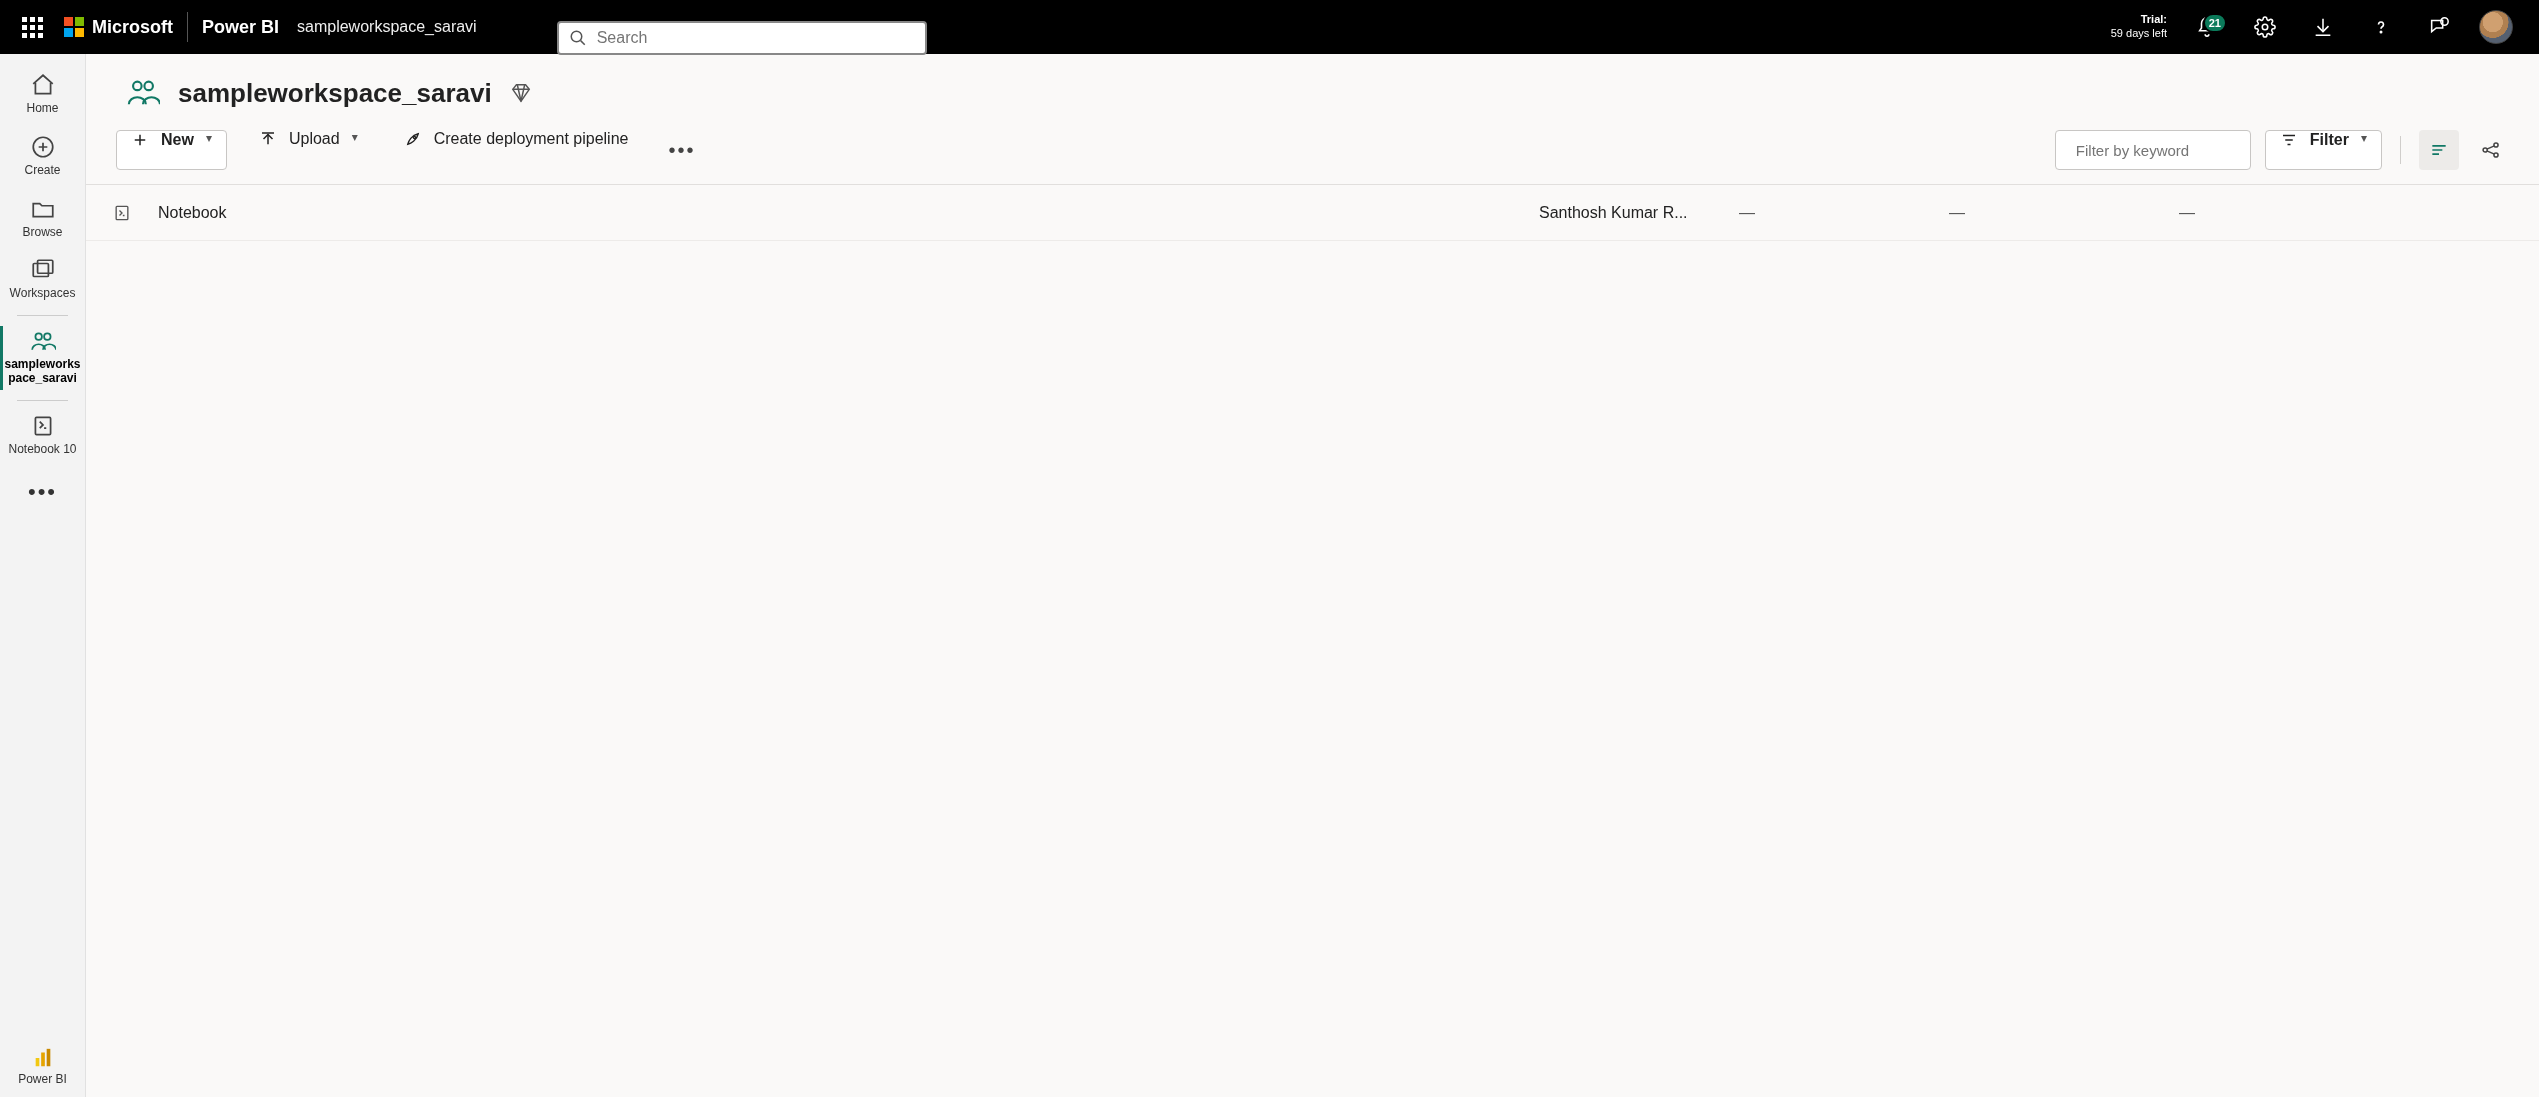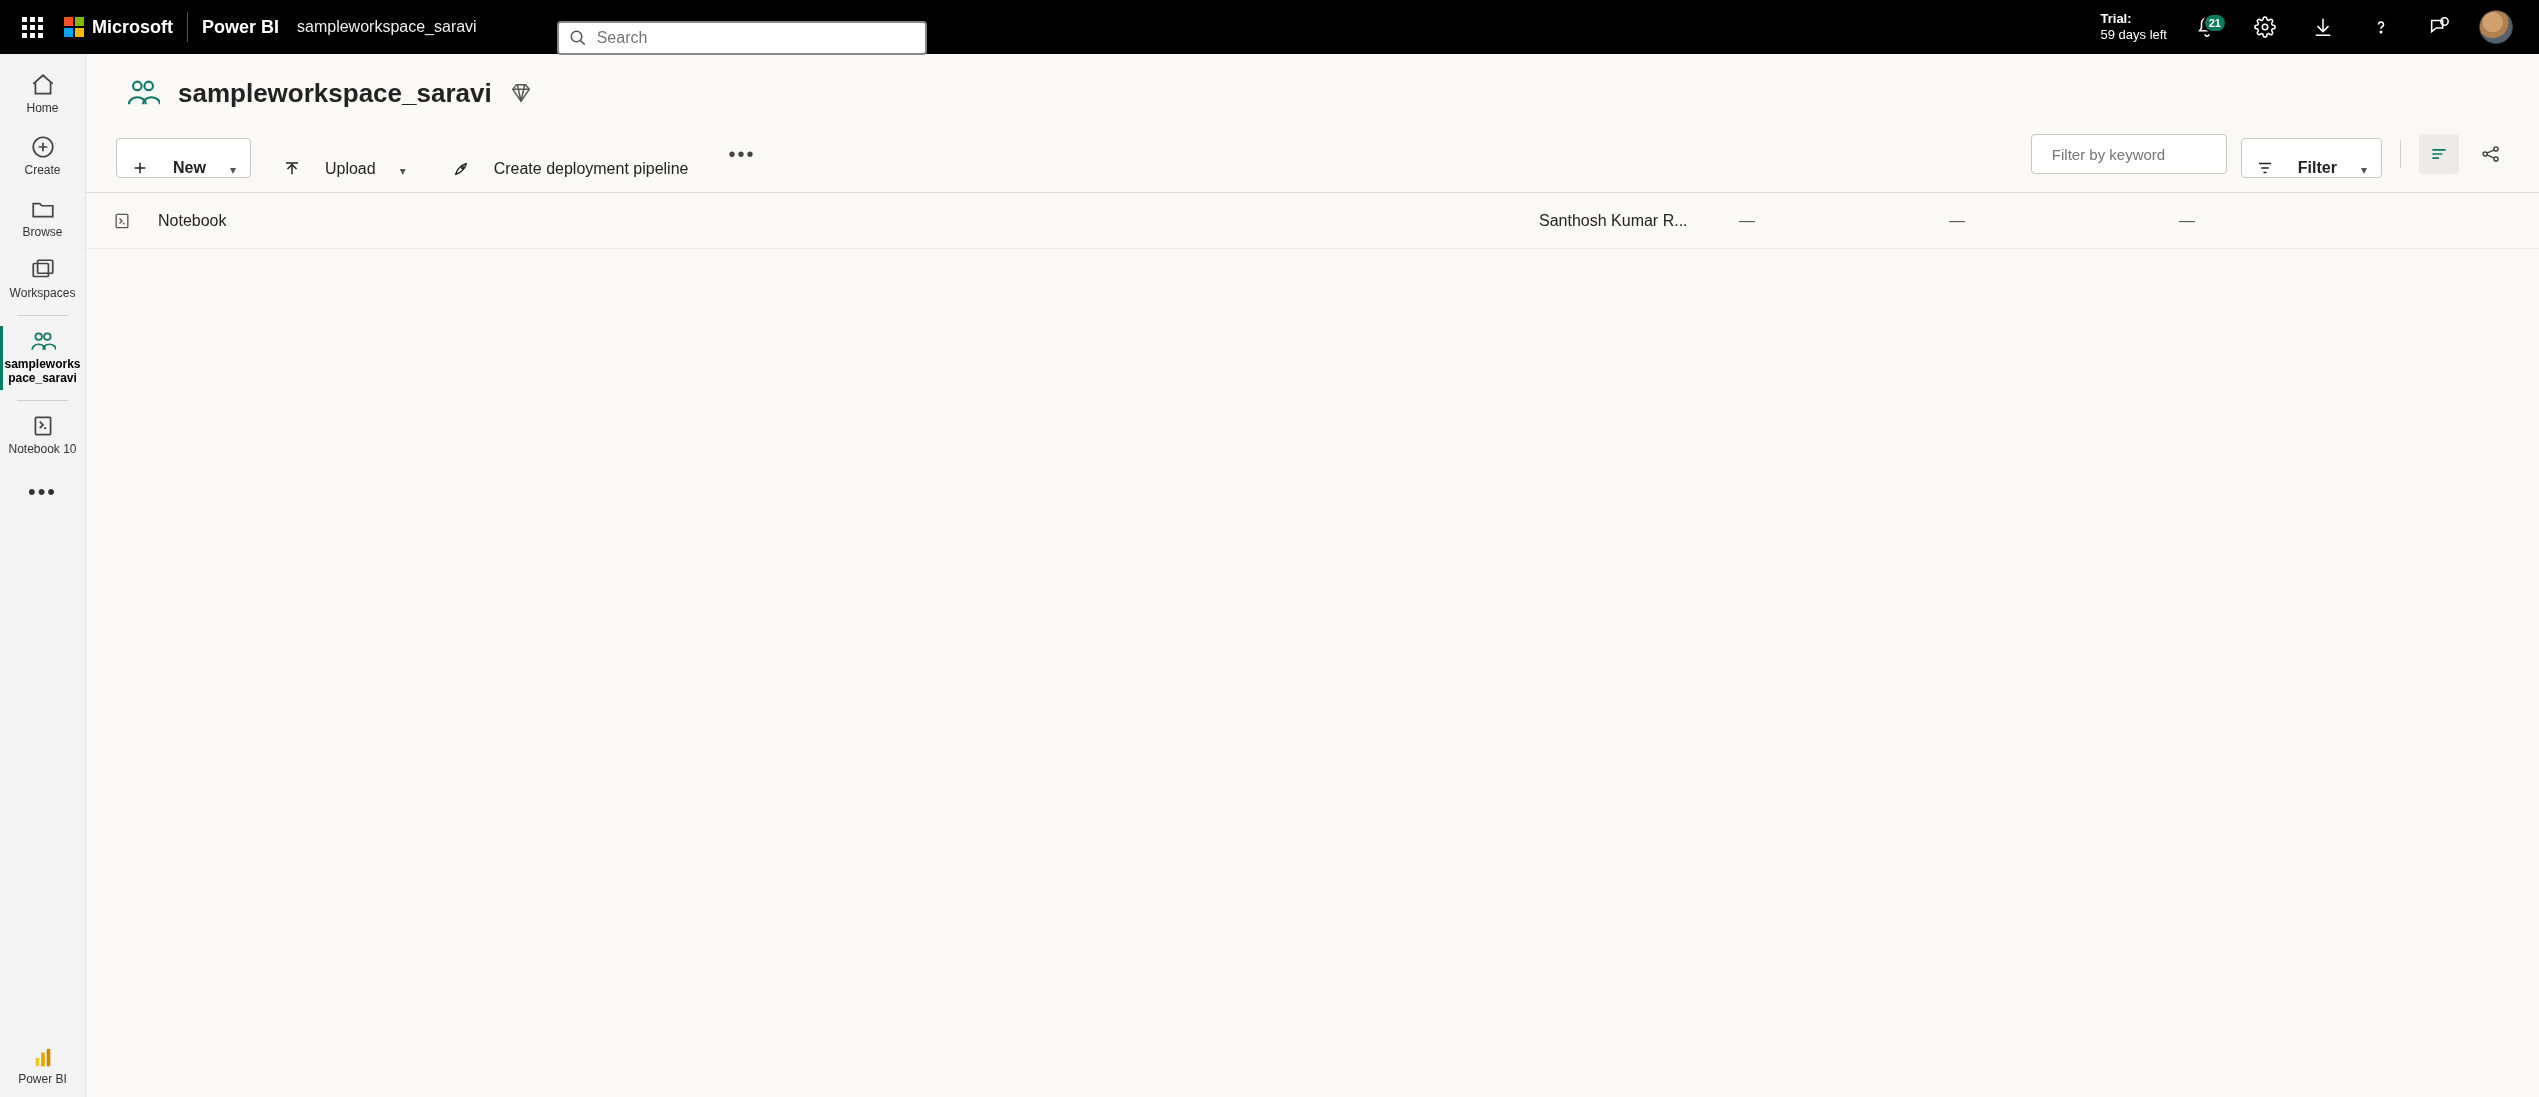--- a/index.html
+++ b/index.html
@@ -26,21 +26,21 @@
   .product-name { font-size:18px; font-weight:600; }
   .breadcrumb-ws { margin-left:18px; font-size:16px; color:#eee; }
 
   .search-wrap { margin-left:80px;margin-top:22px; }
   .search-box { position:relative; width:370px; height:34px; background:#fff; border:2px solid #888; border-radius:4px;
     display:flex; align-items:center; padding:0 10px; }
   .search-box input { border:0; outline:0; flex:1; font-size:16px; background:transparent; color:#323130; }
   .search-box .sicn { margin-right:10px; color:#555; }
 
   .top-right { margin-left:auto; display:flex; align-items:center; gap:22px; padding-right:18px; }
-  .trial { text-align:left; font-size:13px; line-height:1.25; }
+  .trial { text-align:right; font-size:11px; line-height:1.25; }
   .trial .line1 { font-weight:600; }
   .icon-btn { width:36px; height:36px; display:flex; align-items:center; justify-content:center; cursor:pointer; position:relative; }
   .badge { position:absolute; top:4px; right:-2px; background:#0b7a5a; color:#fff; min-width:20px; height:20px;
     border-radius:10px; font-size:11px; display:flex; align-items:center; justify-content:center; padding:0 4px; border:2px solid #000;font-weight:bold; }
   .avatar { width:34px; height:34px; border-radius:50%; background:radial-gradient(circle at 40% 35%, #d0a070 0 35%, #b08050 36% 55%, #556070 56% 100%); border:1px solid #444; }
 
   
   .body-row { flex:1; display:flex; min-height:0; }
   .leftrail {
     width:86px; background:#f3f3f3; border-right:1px solid #e1e1e1;
@@ -57,22 +57,22 @@
   .rail-more { font-size:22px; letter-spacing:2px; cursor:pointer; color:#333; padding:12px; }
 
   
   .main { flex:1; background:#faf9f8; display:flex; flex-direction:column; min-width:0; }
   .ws-header { display:flex; align-items:center; gap:18px; padding:22px 30px 10px 40px; }
   .ws-title { font-size:26px; font-weight:700; color:#222; }
   .ws-icon { color:#117865; }
   .diamond-icon { color:#555; }
 
   .toolbar { display:flex; align-items:center; gap:18px; padding:10px 30px 14px 30px; border-bottom:1px solid #e1dfdd; }
-  .btn { height:40px; display:flex; align-items:flex-end; gap:24px; padding:0 14px;
-    border:1px solid #c8c6c4; border-radius:4px; background:#fff; cursor:pointer; font-size:16px; color:#222;margin-top:8px; }
+  .btn { height:40px; display:flex; align-items:flex-start; gap:12px; padding:0 14px;
+    border:1px solid #c8c6c4; border-radius:4px; background:#fff; cursor:pointer; font-size:16px; color:#222; }
   .btn.plain { border:0; background:transparent; }
   .btn .chev { color:#555; font-size:12px; }
   .toolbar-more { padding:8px; cursor:pointer; color:#444; letter-spacing:2px; font-size:20px; }
   .toolbar-right { margin-left:auto; display:flex; align-items:center; gap:14px; }
   .filter-input { position:relative; width:196px; height:40px; border:1px solid #c8c6c4; border-radius:4px;
     background:#fff; display:flex; align-items:center; padding:0 12px; }
   .filter-input input { border:0; outline:0; flex:1; font-size:15px; color:#323130; background:transparent; }
   .vsep { width:1px; height:28px; background:#d0cecb; margin:0 4px; }
   .view-toggle { width:40px; height:40px; display:flex; align-items:center; justify-content:center;
     background:#edebe9; border-radius:4px; cursor:pointer; }

